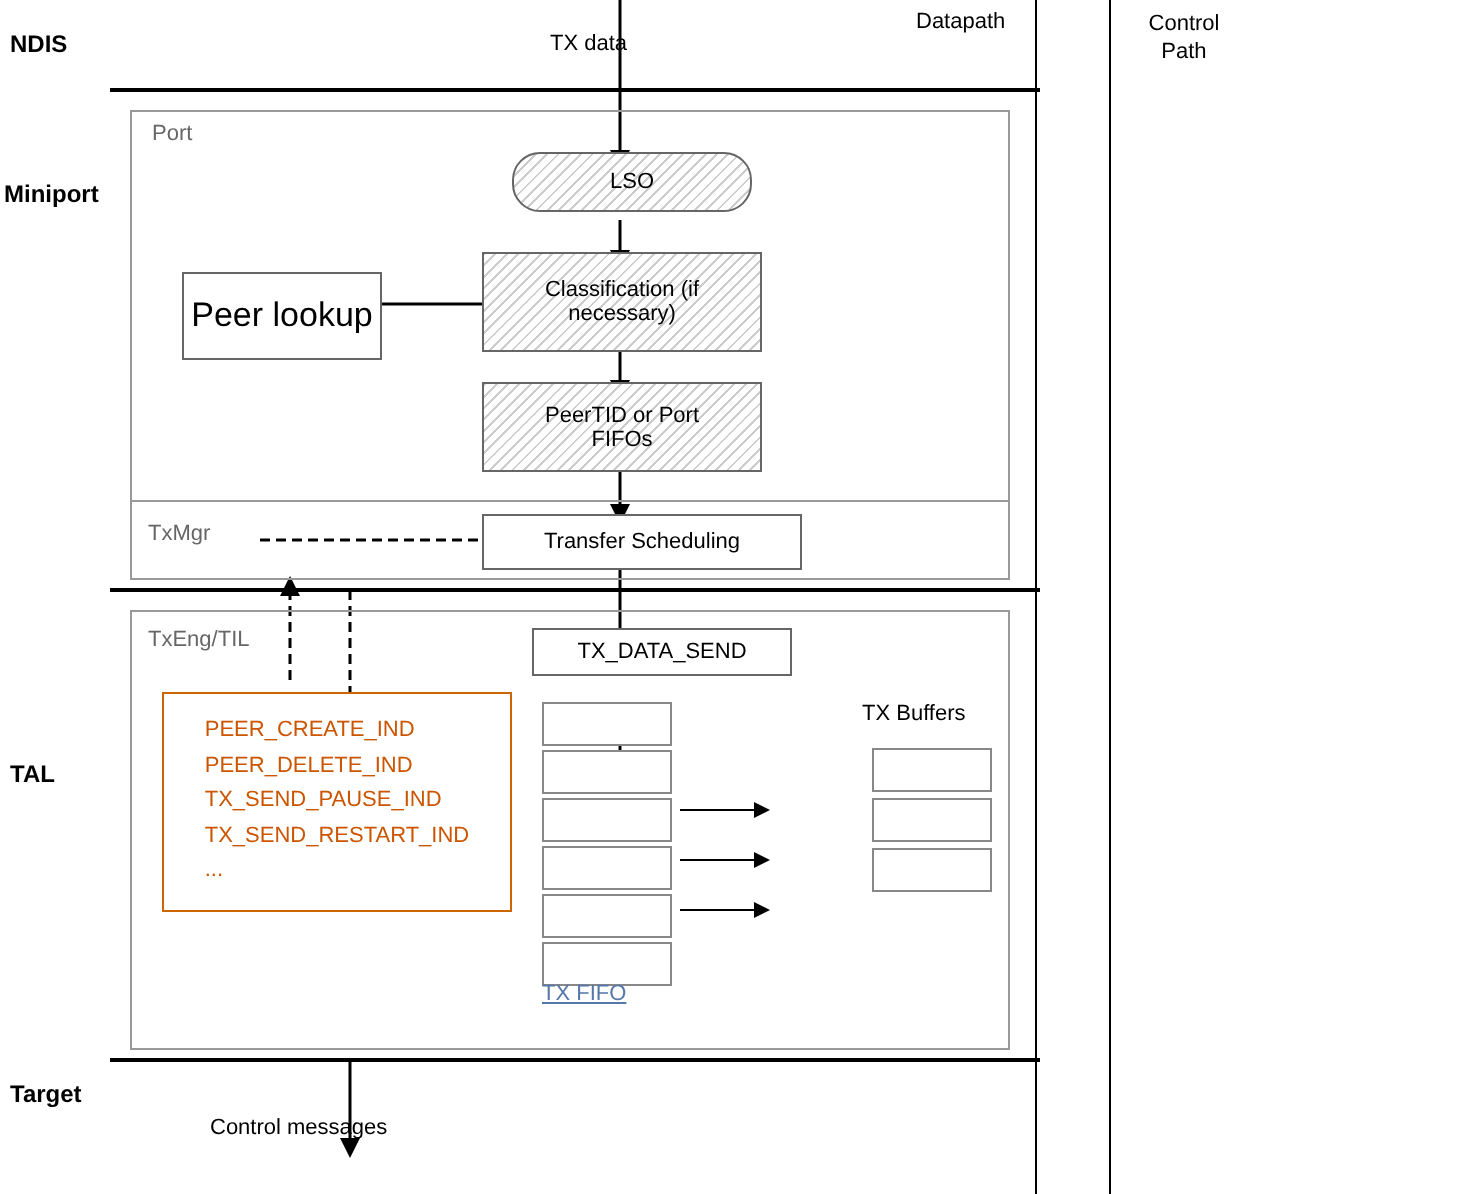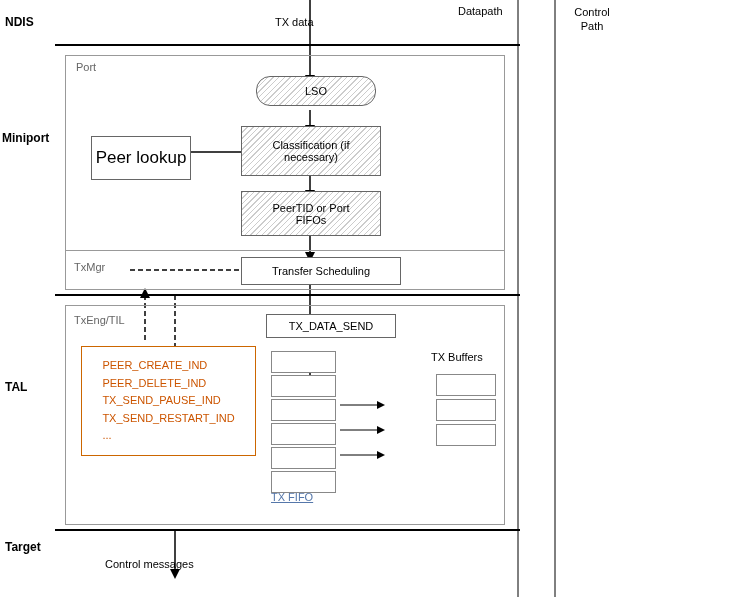--- a/index.html
+++ b/index.html
@@ -153,21 +153,21 @@
   </svg>
 
   <div class="left-label" style="top: 15px; left: 5px;">NDIS</div>
 
   <div style="position:absolute; top:5px; left:275px; font-size:11px;margin-top:11px;">TX data</div>
 
   <div style="position:absolute; top:5px; left:458px; font-size:11px; color:#000;">Datapath</div>
 
   <div style="position:absolute; top:5px; left:527px; font-size:11px; color:#000; width:50px; text-align:center; line-height:1.3;margin-left:40px;">Control Path</div>
 
-  <div class="left-label" style="top: 90px; left: 2px; margin-top: 41px;">Miniport</div>
+  <div class="left-label" style="top: 90px; left: 2px;">Miniport</div>
 
   <div class="container-box" style="left:65px; top:55px; width:440px; height:235px;">
 
     <div class="container-label" style="top:5px; left:10px;">Port</div>
 
     <div class="box-hatch" style="left:190px; top:20px; width:120px; height:30px; font-size:11px;border-radius:14px;">
       <span>LSO</span>
     </div>
 
     <div class="box-hatch" style="left:175px; top:70px; width:140px; height:50px; font-size:11px;align-items:center;">

